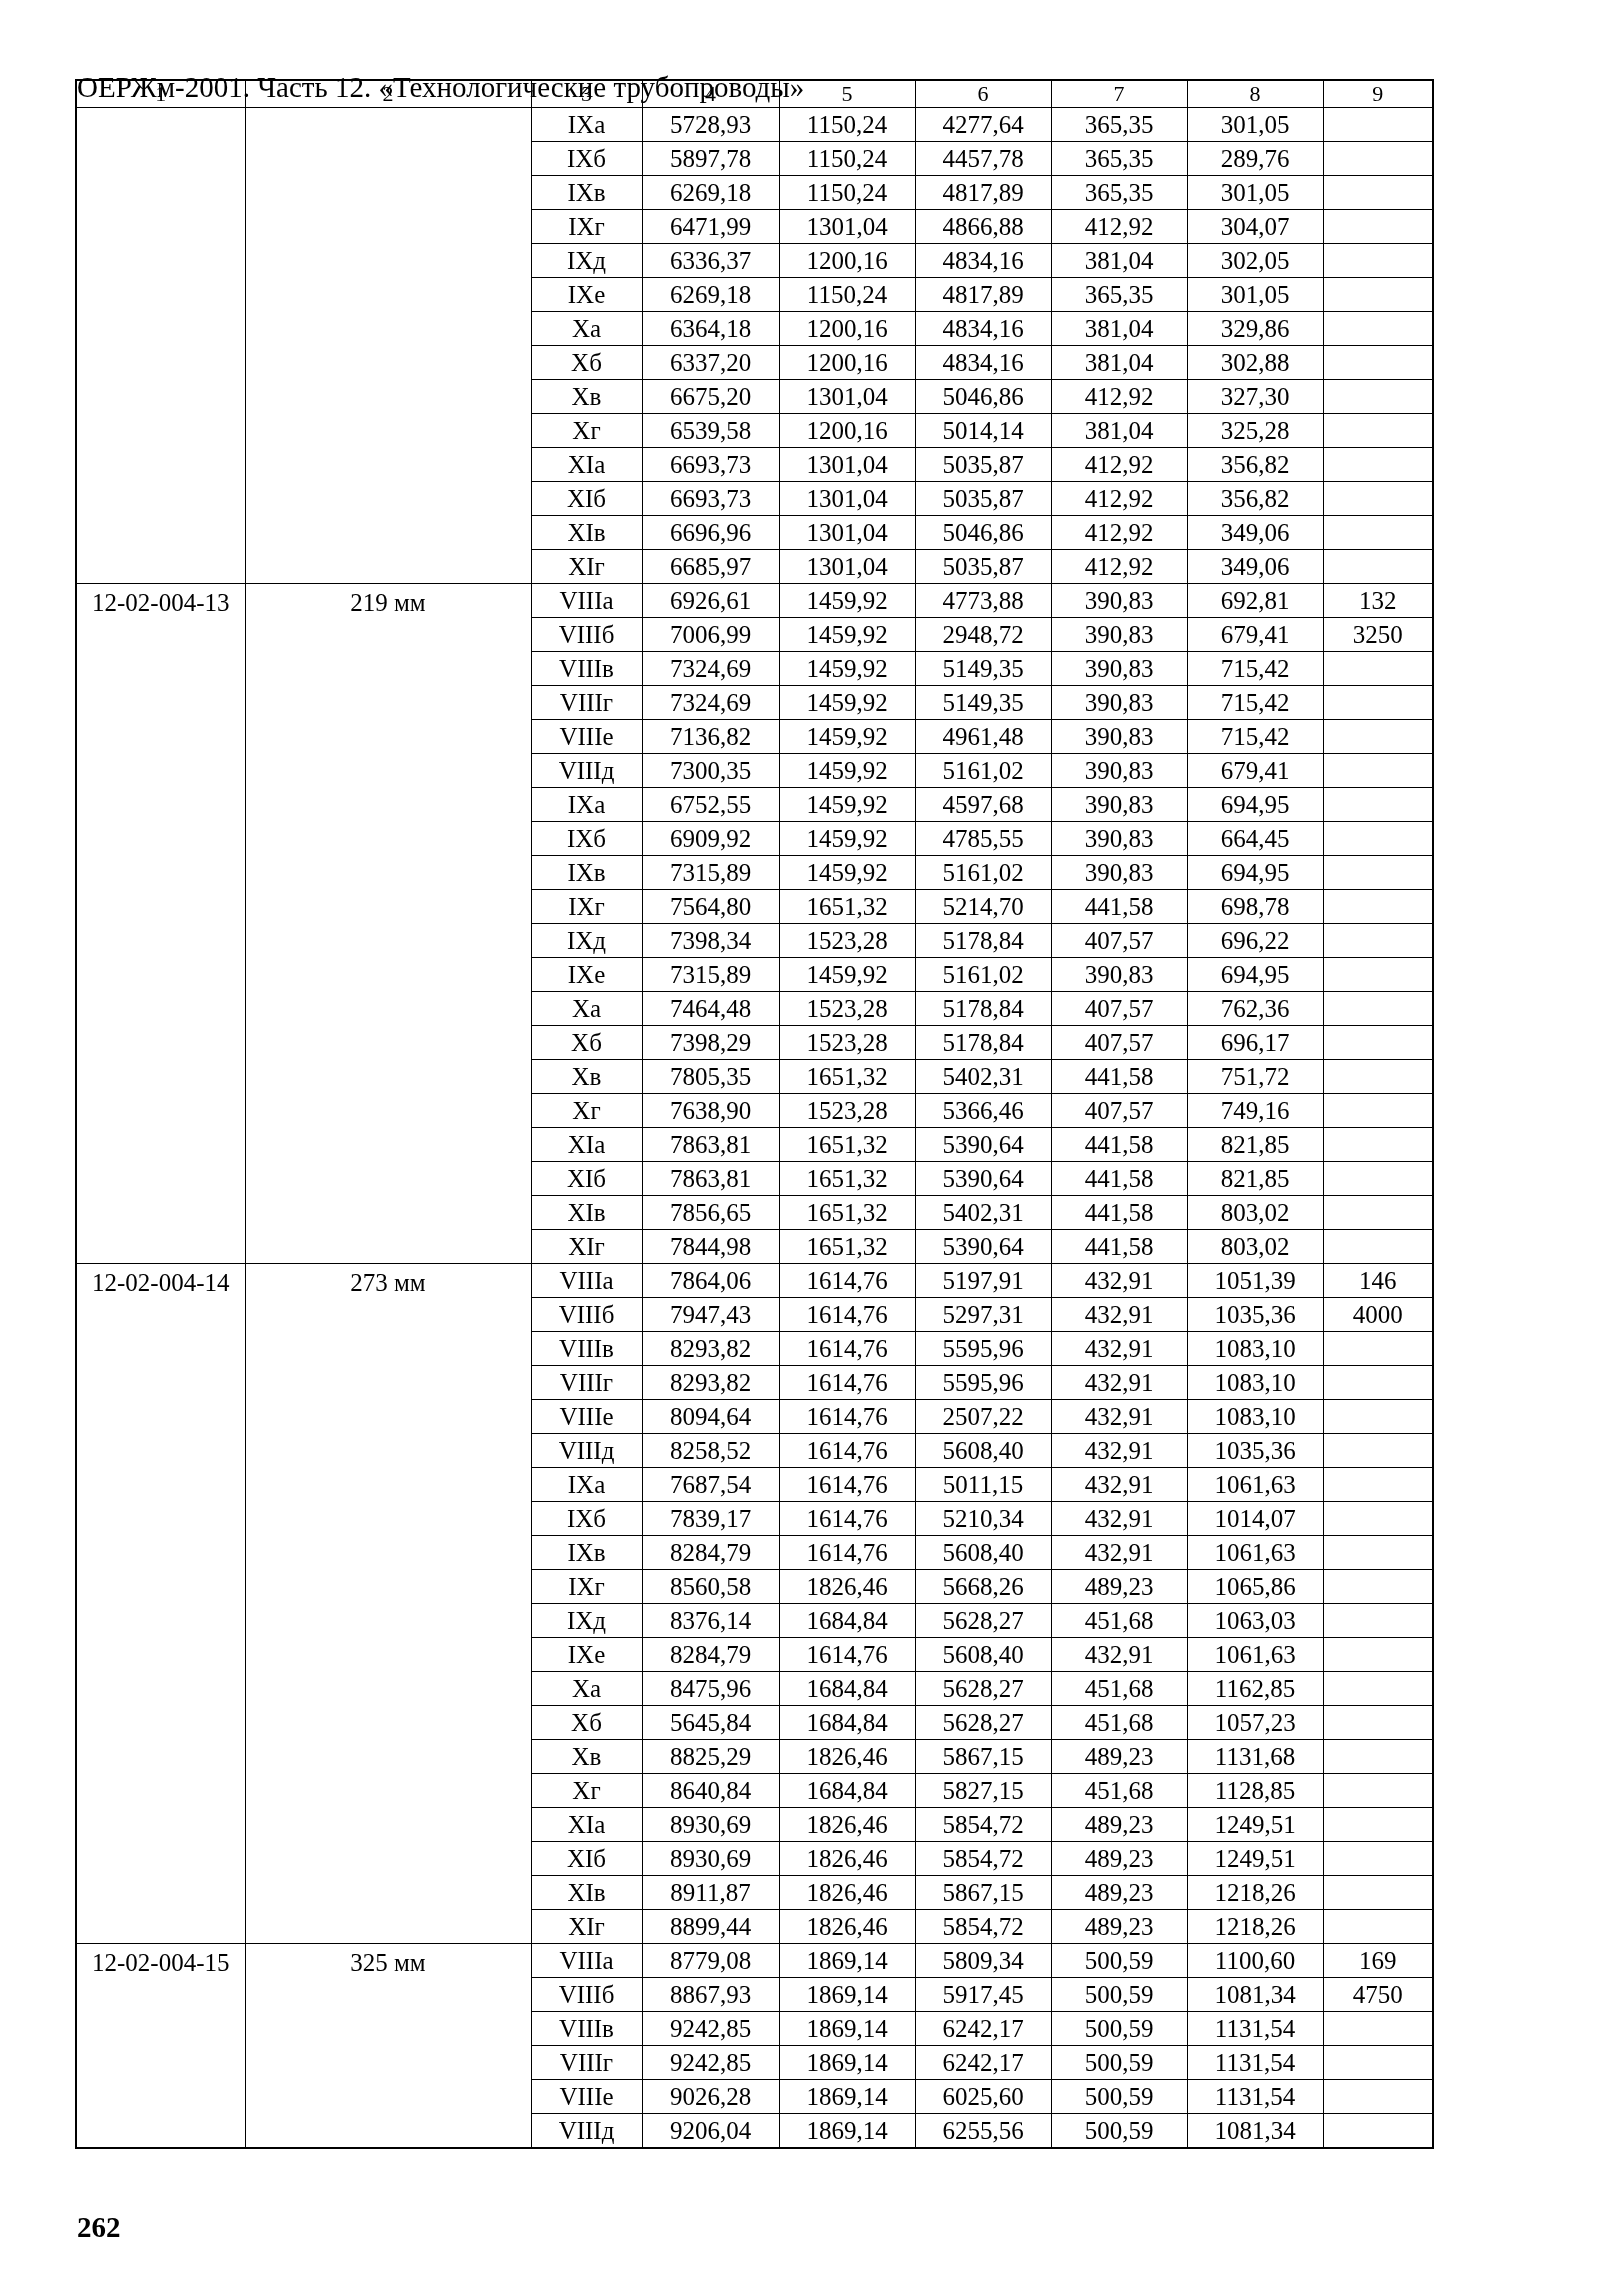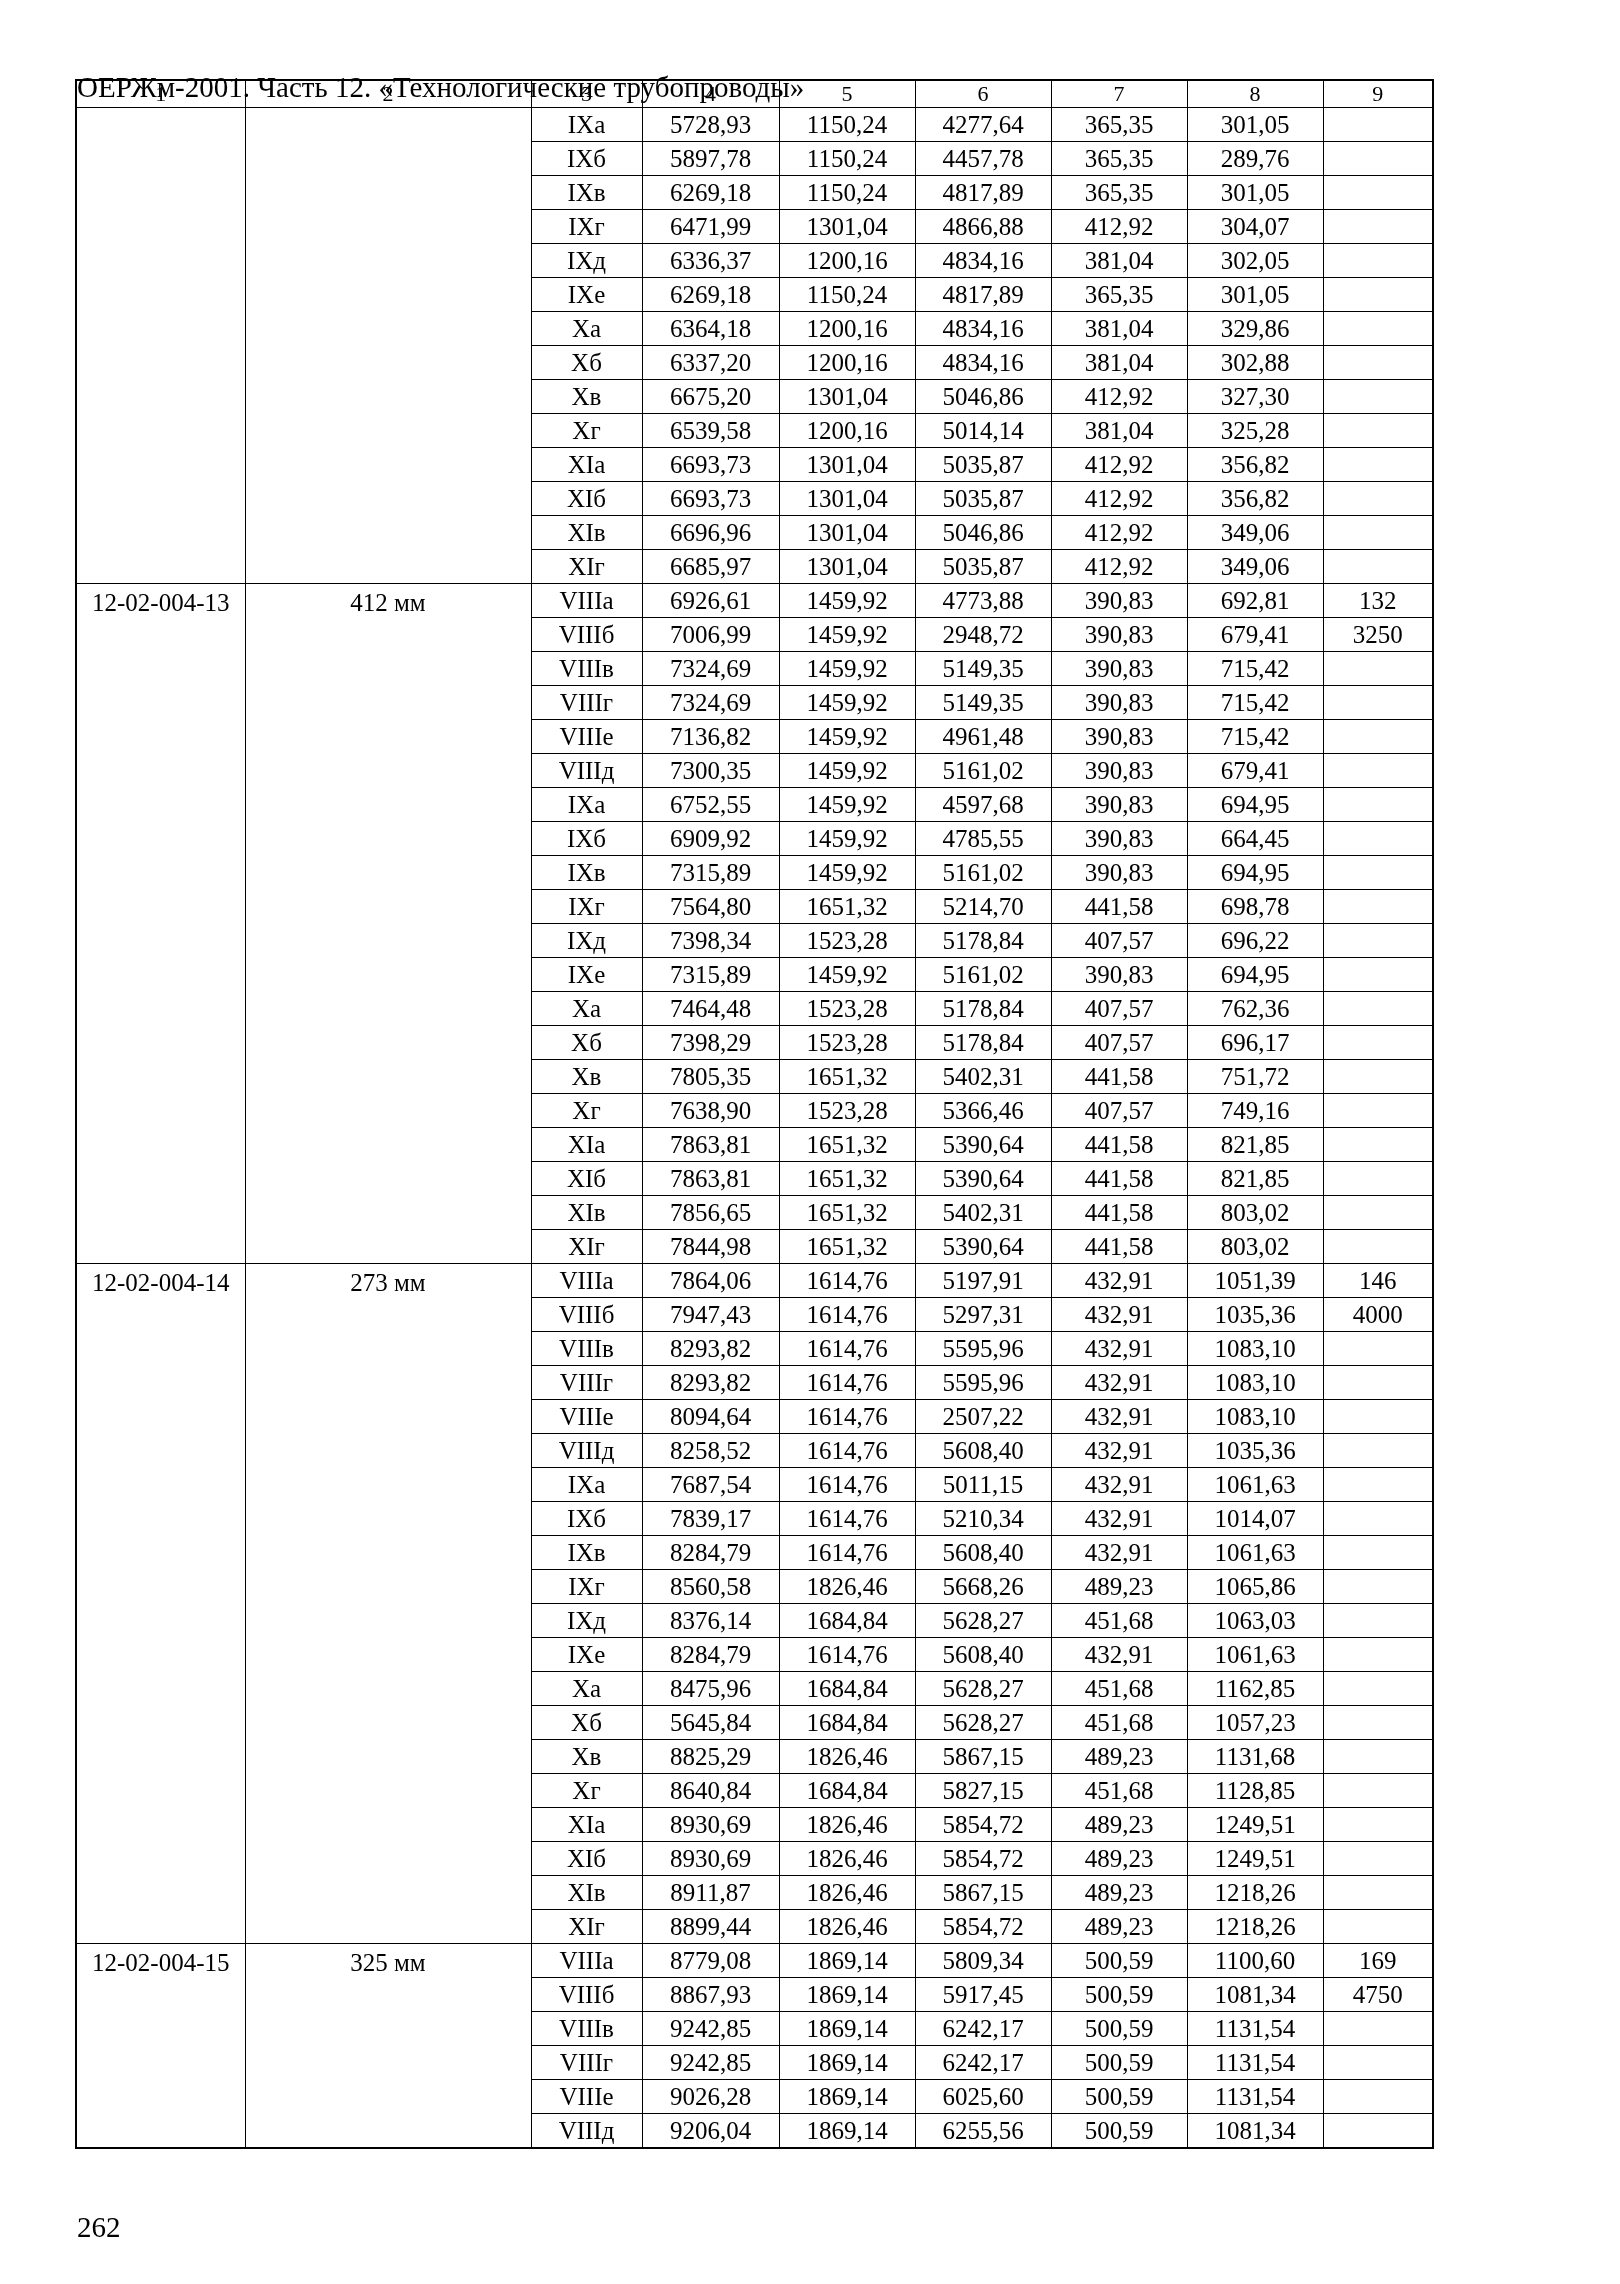--- a/index.html
+++ b/index.html
@@ -48,20 +48,21 @@
   .cost-table td.size-cell {
     text-align: center;
     vertical-align: top;
     padding: 5.2px 6.5px 0 6.5px;
   }
   .page-number {
     position: absolute;
     left: 77px;
     top: 2211px;
     font-size: 29px;
+    font-weight: bold;
   }
 </style>
 </head>
 <body>
 
 <div class="running-header">ОЕРЖм-2001. Часть 12. «Технологические трубопроводы»</div>
 
 <table class="cost-table">
   <colgroup>
     <col style="width:169px">
@@ -211,21 +212,21 @@
         <td>XIг</td>
         <td>6685,97</td>
         <td>1301,04</td>
         <td>5035,87</td>
         <td>412,92</td>
         <td>349,06</td>
         <td></td>
       </tr>
       <tr>
         <td rowspan="20" class="code-cell">12-02-004-13</td>
-        <td rowspan="20" class="size-cell">412 мм</td>
+        <td rowspan="20" class="size-cell">219 мм</td>
         <td>VIIIа</td>
         <td>6926,61</td>
         <td>1459,92</td>
         <td>4773,88</td>
         <td>390,83</td>
         <td>692,81</td>
         <td>132</td>
       </tr>
       <tr>
         <td>VIIIб</td>

